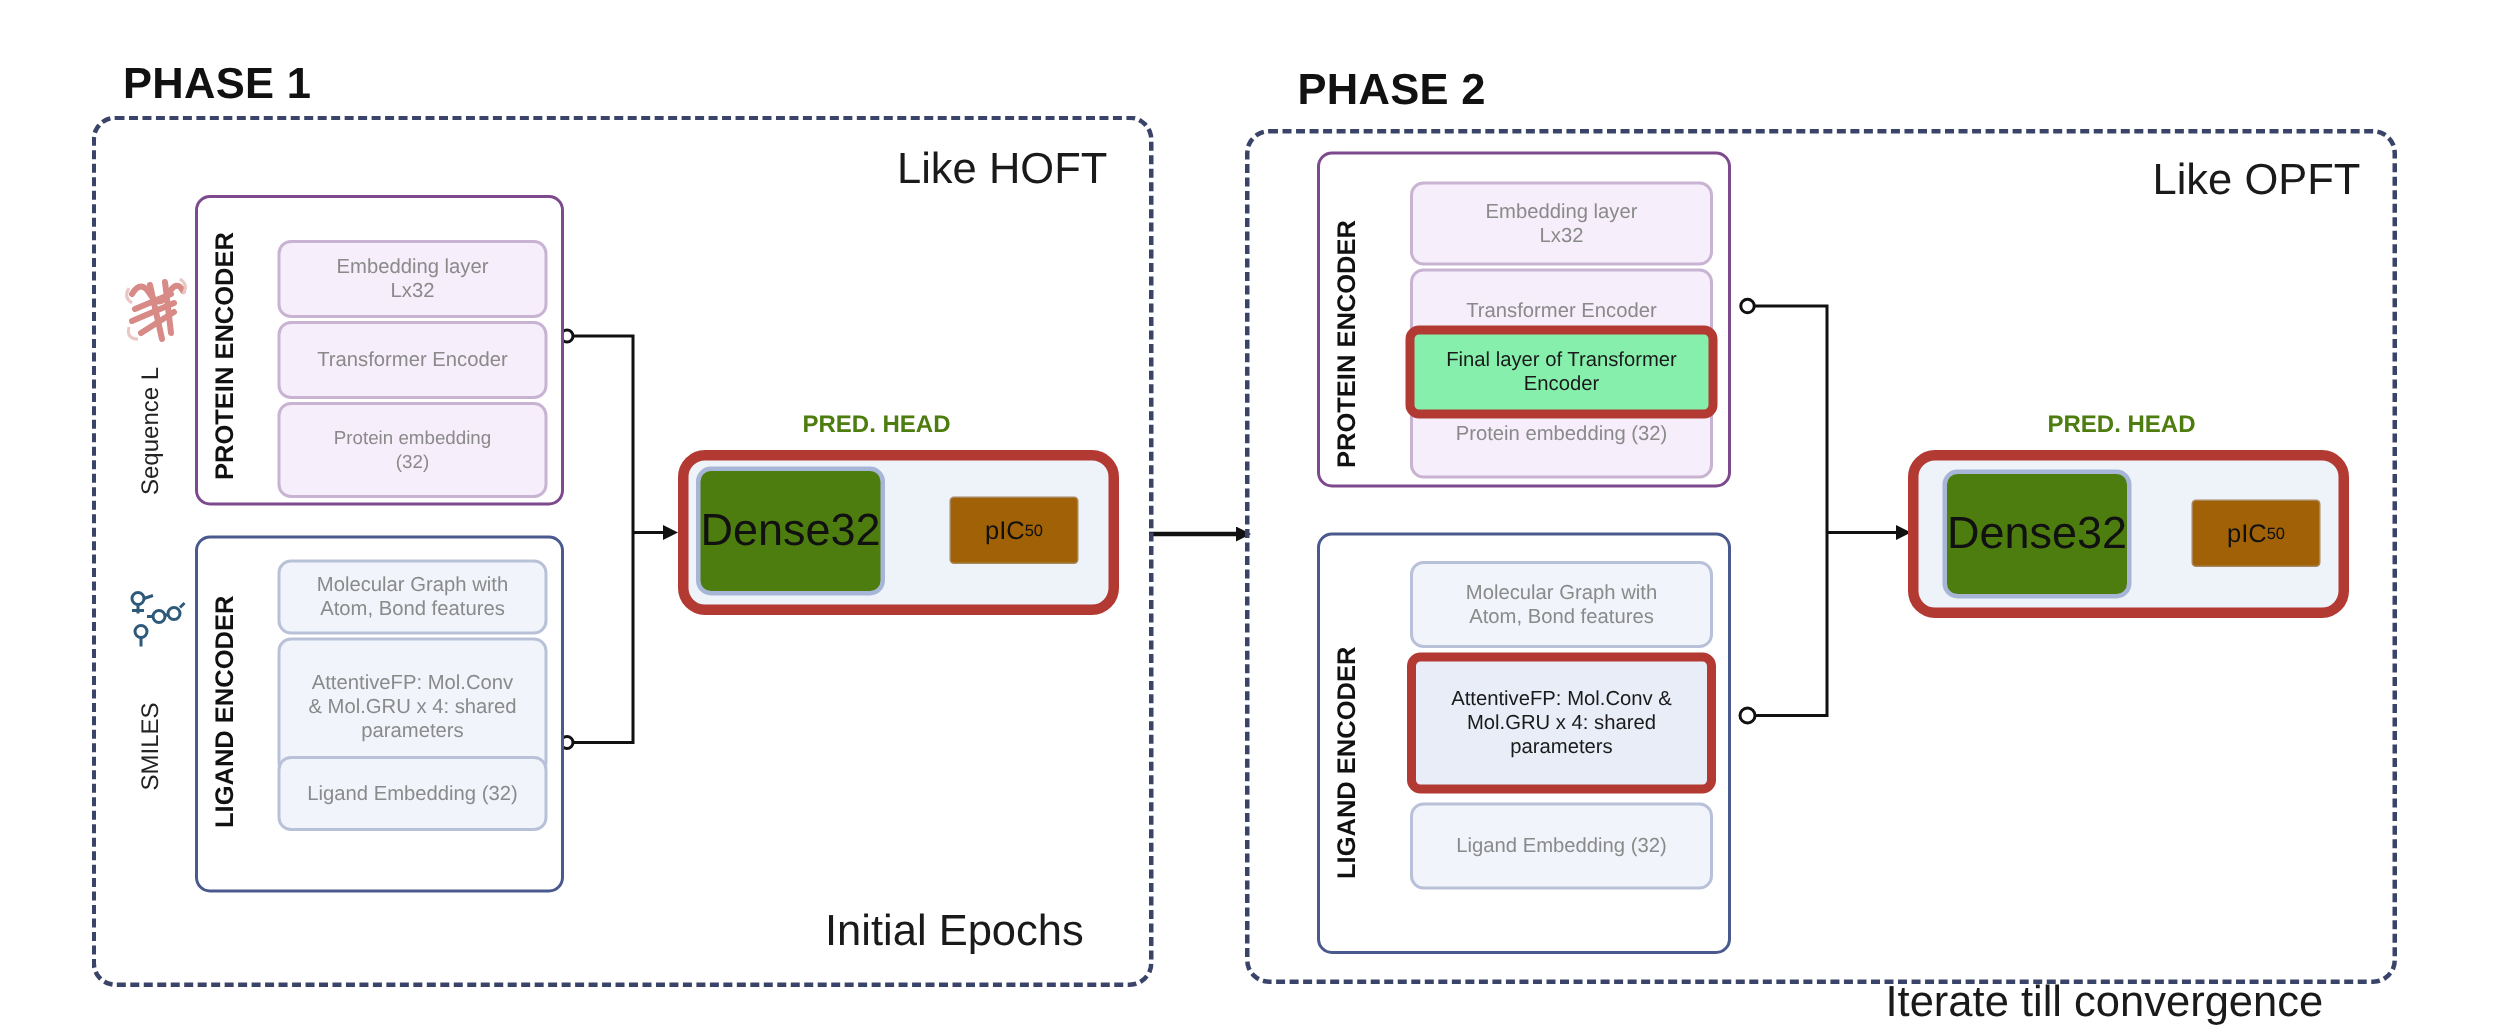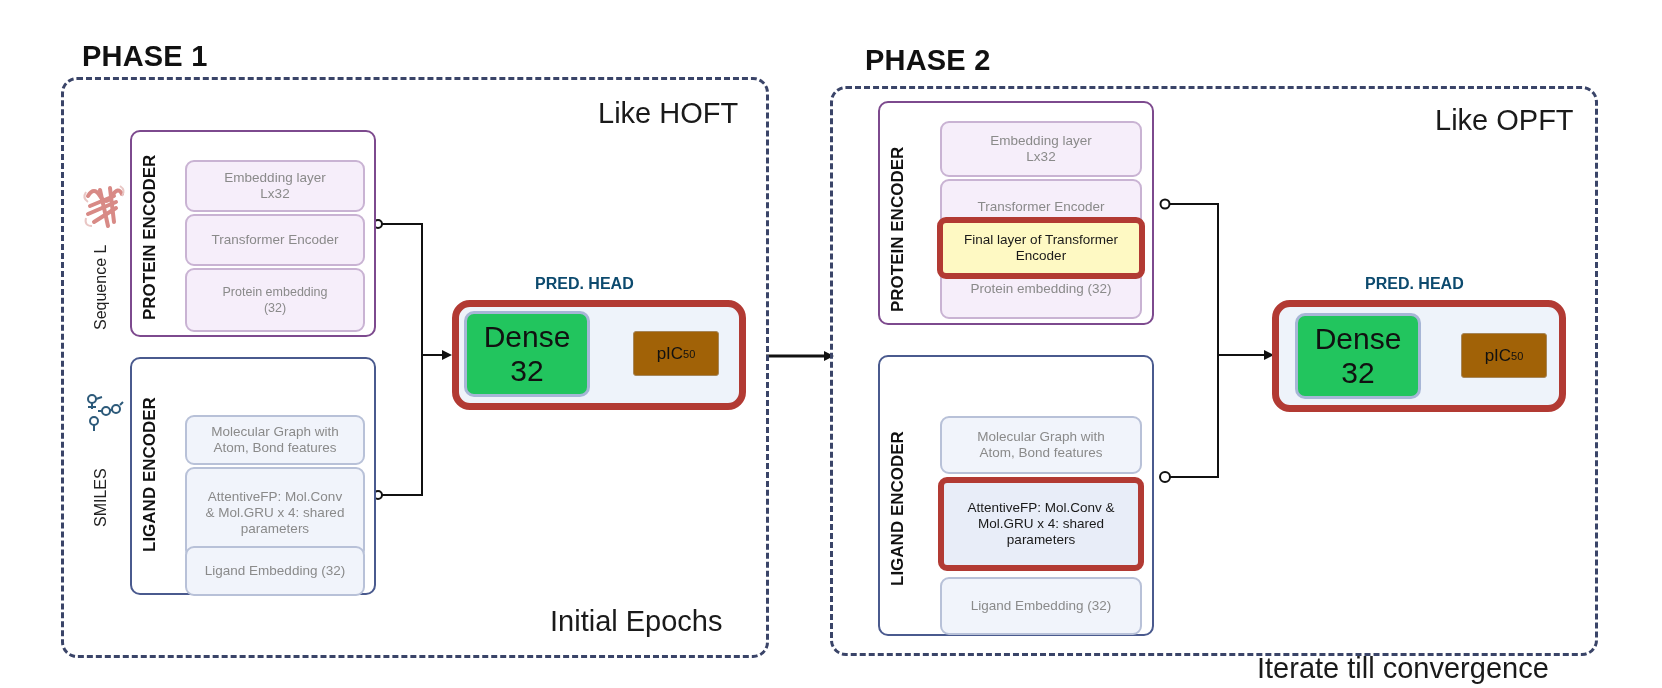--- a/index.html
+++ b/index.html
@@ -9,27 +9,27 @@
   .phase-title { font-weight:bold; font-size:29px; color:#111; letter-spacing:0.2px; }
   .phase-box { border:3px dashed #3a4468; border-radius:16px; box-sizing:border-box; }
   .corner-label { font-size:29px; color:#1a1a1a; white-space:nowrap; }
   .enc { border-radius:10px; box-sizing:border-box; background:#fff; }
   .enc.protein { border:2px solid #7d4a8e; }
   .enc.ligand  { border:2px solid #4a5a8e; }
   .enc-label { transform-origin:left top; transform:rotate(-90deg); font-weight:bold; font-size:17px; color:#111; white-space:nowrap; }
   .side-label { transform-origin:left top; transform:rotate(-90deg); font-size:16px; color:#222; white-space:nowrap; }
   .layer { border-radius:9px; box-sizing:border-box; display:flex; align-items:center; justify-content:center; text-align:center; font-size:13.5px; line-height:16px; color:#8a8a8a; padding:0 6px; }
   .layer.p { background:#f6eefa; border:2px solid #c9b3d3; }
-  .layer.l { background:#f1f4fb; border:2px solid #b8c1d8;margin-top:42px; }
+  .layer.l { background:#f1f4fb; border:2px solid #b8c1d8; }
   .layer.hl { border:6px solid #b23a33; color:#1a1a1a; }
-  .layer.hl.p { background:#fef9c3; }
+  .layer.hl.p { background:#86efac; }
   .layer.hl.l { background:#e8edf8; }
-  .head-title { font-weight:bold; font-size:16px; color:#0c4a6e; white-space:nowrap; }
+  .head-title { font-weight:bold; font-size:16px; color:#4d7c0f; white-space:nowrap; }
   .head-box { border:7px solid #b23a33; border-radius:18px; background:#eef3fa; box-sizing:border-box; }
-  .dense { border:3px solid #a7b6d6; border-radius:10px; background:#22c55e; box-sizing:border-box; display:flex; flex-direction:column; align-items:center; justify-content:center; font-size:30px; line-height:34px; color:#111; }
+  .dense { border:3px solid #a7b6d6; border-radius:10px; background:#4d7c0f; box-sizing:border-box; display:flex; flex-direction:row; align-items:center; justify-content:center; font-size:30px; line-height:34px; color:#111; }
   .pic { background:#a16207; border:1.5px solid #a6865a; border-radius:3px; box-sizing:border-box; display:flex; align-items:center; justify-content:center; font-size:17px; color:#111; }
   .pic sub { font-size:11px; vertical-align:-2px; }
   svg.lines { position:absolute; left:0; top:0; }
 </style>
 </head>
 <body>
 
 <svg class="lines" width="1662" height="688">
   <defs>
     <marker id="ah" markerWidth="10" markerHeight="10" refX="8" refY="5" orient="auto" markerUnits="userSpaceOnUse">

